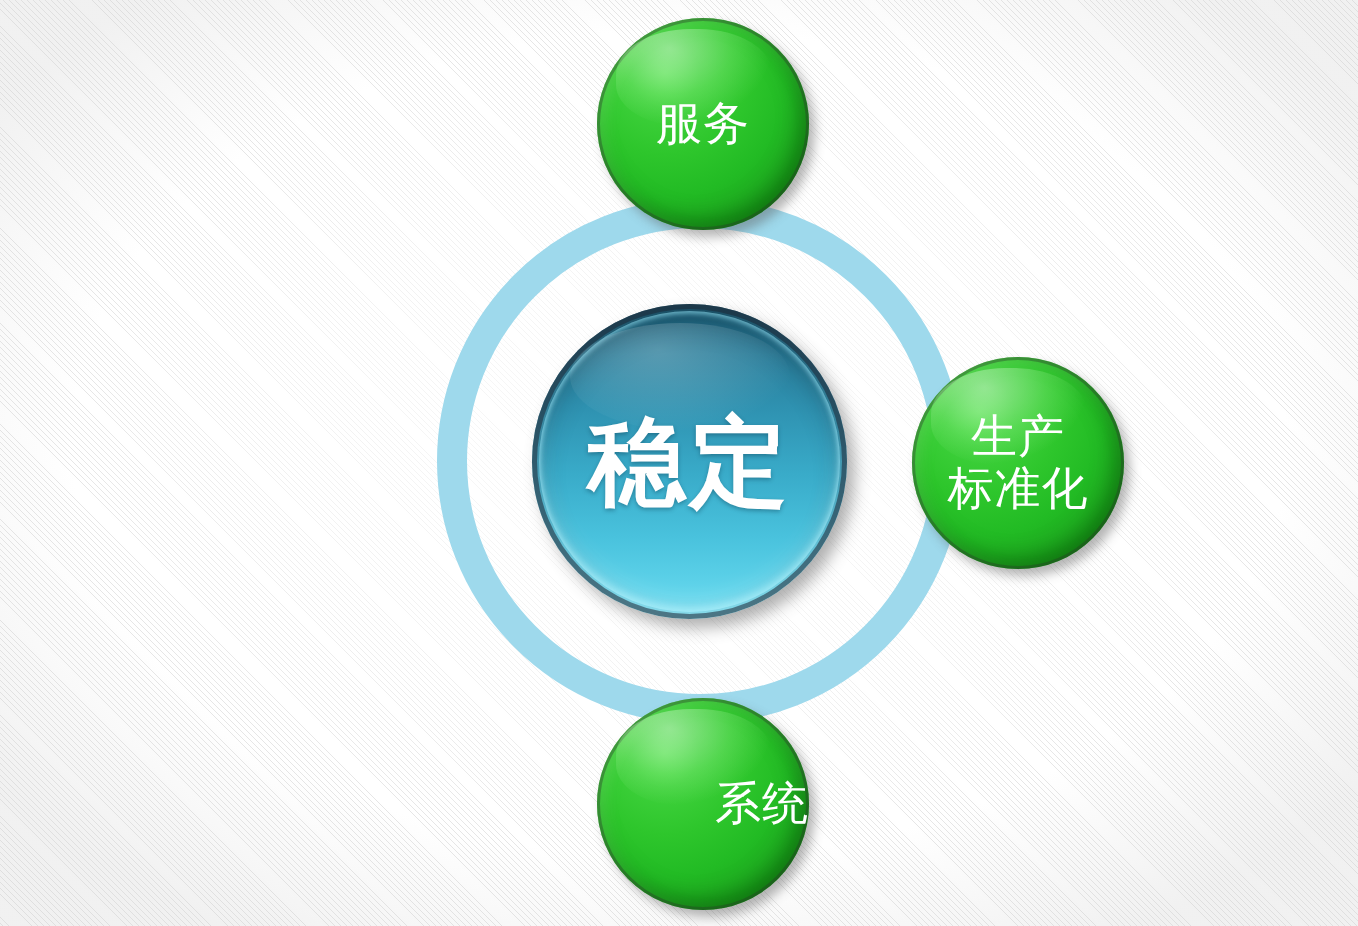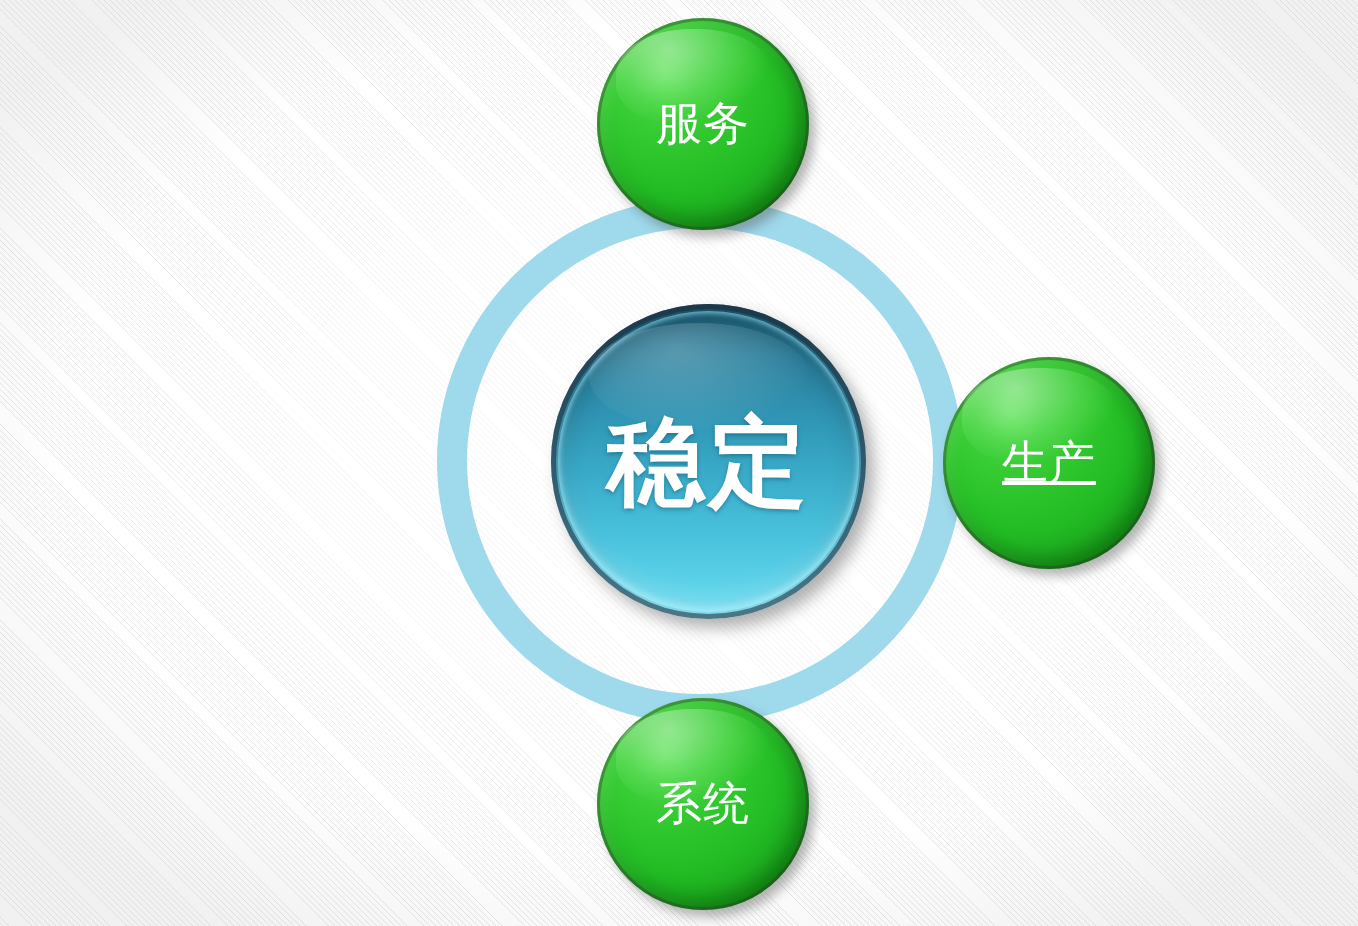--- a/index.html
+++ b/index.html
@@ -111,27 +111,27 @@
     border-radius: 50% 50% 55% 45%;
     background: radial-gradient(ellipse at 34% 20%,
                 rgba(255,255,255,0.42) 0%,
                 rgba(190,255,180,0.20) 42%,
                 rgba(255,255,255,0.0) 70%);
     pointer-events: none;
   }
   .node-green .line { position: relative; z-index: 2; }
 
   .node-top    { left: 597px; top:  18px; }
-  .node-right  { left: 943px; top: 357px; text-decoration: underline; }
-  .node-bottom { left: 597px; top: 698px; }
+  .node-right  { left: 912px; top: 357px; }
+  .node-bottom { left: 597px; top: 698px; align-items: flex-end; }
   .node-left   { left: 262px; top: 357px; }
 
   
   .node-center {
-    left: 551px;
+    left: 532px;
     top: 304px;
     width: 315px;
     height: 315px;
     background:
       linear-gradient(180deg,
         #1d5f78 0%,
         #2a7e9b 16%,
         #2f93b2 34%,
         #39abc9 54%,
         #49c2dd 74%,
@@ -186,20 +186,21 @@
   <div class="bg-vignette"></div>
 
   <div class="ring"></div>
 
   <div class="node node-green node-top">
     <span class="line">服务</span>
   </div>
 
   <div class="node node-green node-right">
     <span class="line">生产</span>
+    <span class="line">标准化</span>
   </div>
 
   <div class="node node-green node-bottom">
     <span class="line">系统</span>
   </div>
 
 
   <div class="node node-center">
     <span class="line">稳定</span>
   </div>

